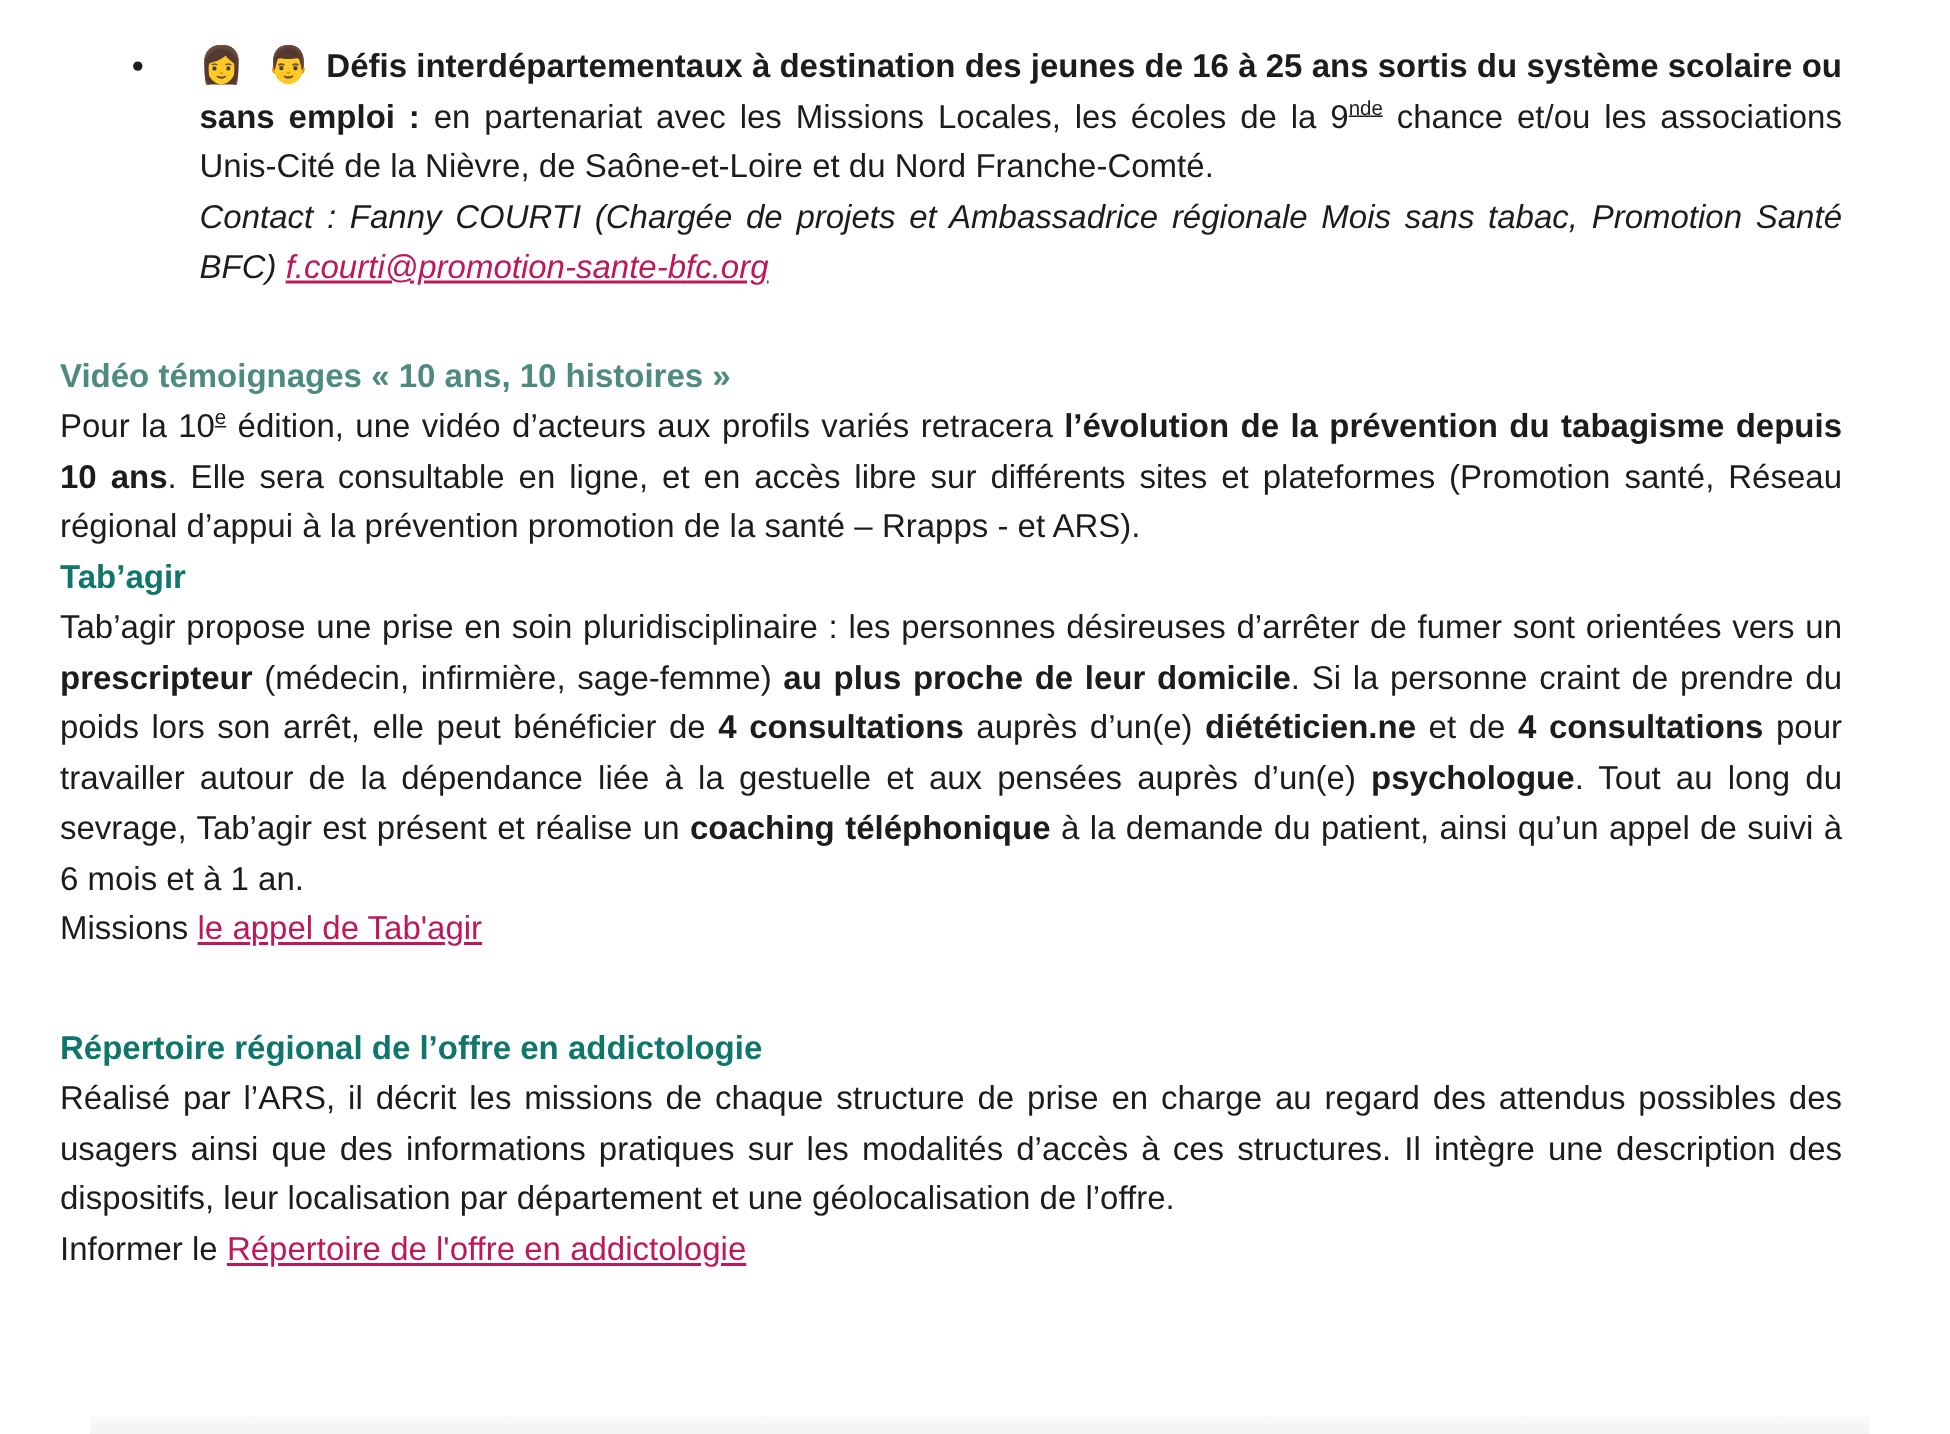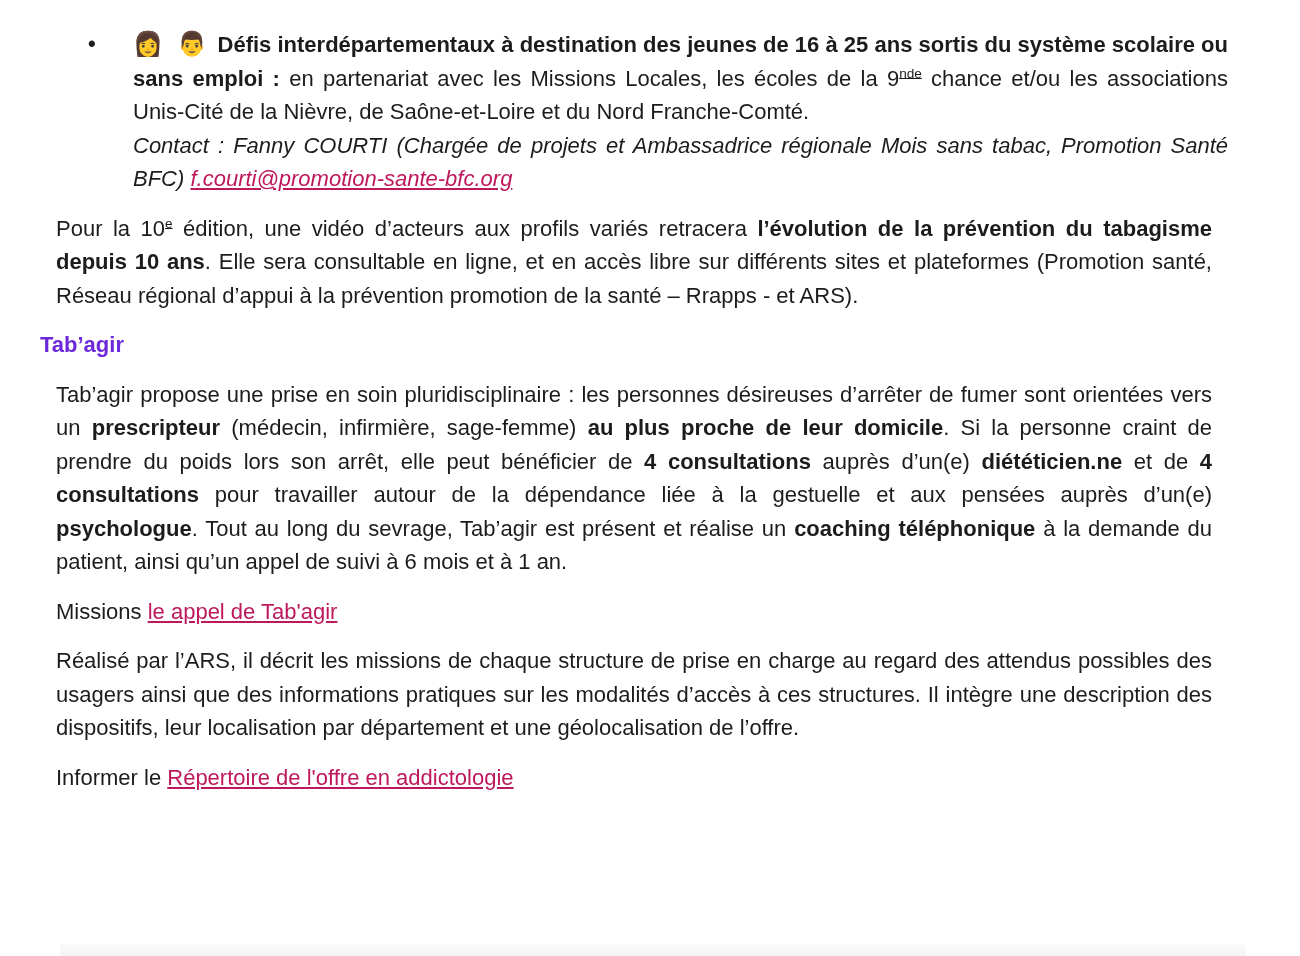--- a/index.html
+++ b/index.html
@@ -9,37 +9,37 @@
     height:956px;
     background:#ffffff;
     font-family:"Liberation Sans", sans-serif;
     color:#1c1c1c;
     font-size:22px;
     line-height:33.5px;
     overflow:hidden;
     box-sizing:border-box;
     padding:27px 72px 0 40px;
   }
-  p{margin:16px;}
+  p{margin:0;}
   .just{text-align:justify;}
   .b{font-weight:bold;}
   .i{font-style:italic;}
   sup{font-size:62%;line-height:0;text-decoration:underline;}
   .bullet{display:flex;padding-left:48px;margin:0;}
   .bullet .marker{flex:none;width:45px;font-weight:bold;}
   .bullet .bullet-body{flex:1;text-align:justify;}
   .emoji{font-style:normal;font-size:24px;letter-spacing:4px;margin-right:6px;}
   h2{
     font-size:22px;
     line-height:33.5px;
     margin:0;
     font-weight:bold;
   }
   .teal{color:#4d8a80;}
-  .blue{color:#6d28d9;}
+  .blue{color:#0f766e;}
   .gap-lg{margin-top:39px;}
   .gap-xl{margin-top:46px;}
   a.doclink{
     color:#be185d;
     text-decoration:underline;
     cursor:pointer;
   }
   .bottom-artifact{
     position:absolute;
     left:60px;
@@ -56,25 +56,27 @@
 <div class="page">
 
   <div class="bullet">
     <span class="marker">•</span>
     <div class="bullet-body">
       <span class="emoji">👩 👨</span><span class="b">Défis interdépartementaux à destination des jeunes de 16 à 25 ans sortis du système scolaire ou sans emploi : </span><span>en partenariat avec les Missions Locales, les écoles de la 9</span><sup>nde</sup><span> chance et/ou les associations Unis-Cité de la Nièvre, de Saône-et-Loire et du Nord Franche-Comté.</span><br>
       <span class="i">Contact : Fanny COURTI (Chargée de projets et Ambassadrice régionale Mois sans tabac, Promotion Santé BFC) </span><a class="doclink i">f.courti@promotion-sante-bfc.org</a>
     </div>
   </div>
 
+  <h2 class="teal gap-lg">Vidéo témoignages « 10 ans, 10 histoires »</h2>
   <p class="just"><span>Pour la 10</span><sup>e</sup><span> édition, une vidéo d’acteurs aux profils variés retracera </span><span class="b">l’évolution de la prévention du tabagisme depuis 10 ans</span><span>. Elle sera consultable en ligne, et en accès libre sur différents sites et plateformes (Promotion santé, Réseau régional d’appui à la prévention promotion de la santé – Rrapps - et ARS).</span></p>
 
 
   <h2 class="blue">Tab’agir</h2>
   <p class="just"><span>Tab’agir propose une prise en soin pluridisciplinaire : les personnes désireuses d’arrêter de fumer sont orientées vers un </span><span class="b">prescripteur</span><span> (médecin, infirmière, sage-femme) </span><span class="b">au plus proche de leur domicile</span><span>. Si la personne craint de prendre du poids lors son arrêt, elle peut bénéficier de </span><span class="b">4 consultations</span><span> auprès d’un(e) </span><span class="b">diététicien.ne</span><span> et de </span><span class="b">4 consultations</span><span> pour travailler autour de la dépendance liée à la gestuelle et aux pensées auprès d’un(e) </span><span class="b">psychologue</span><span>. Tout au long du sevrage, Tab’agir est présent et réalise un </span><span class="b">coaching téléphonique</span><span> à la demande du patient, ainsi qu’un appel de suivi à 6 mois et à 1 an.</span></p>
   <p><span>Missions </span><a class="doclink">le appel de Tab'agir</a></p>
 
+  <h2 class="blue gap-xl">Répertoire régional de l’offre en addictologie</h2>
   <p class="just">Réalisé par l’ARS, il décrit les missions de chaque structure de prise en charge au regard des attendus possibles des usagers ainsi que des informations pratiques sur les modalités d’accès à ces structures. Il intègre une description des dispositifs, leur localisation par département et une géolocalisation de l’offre.</p>
   <p><span>Informer le </span><a class="doclink">Répertoire de l'offre en addictologie</a></p>
 
   <div class="bottom-artifact"></div>
 
 </div>
 
 </body></html>

